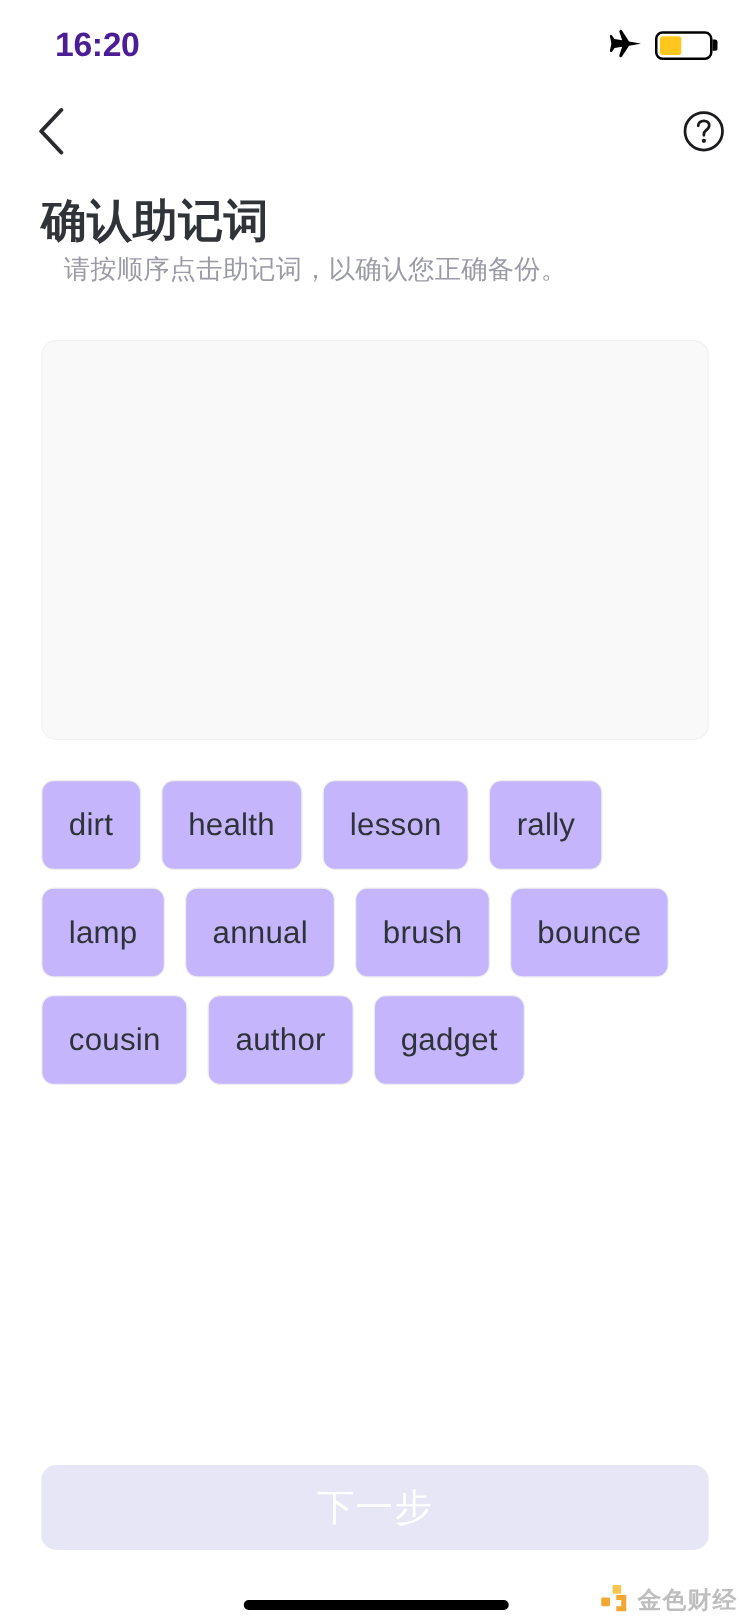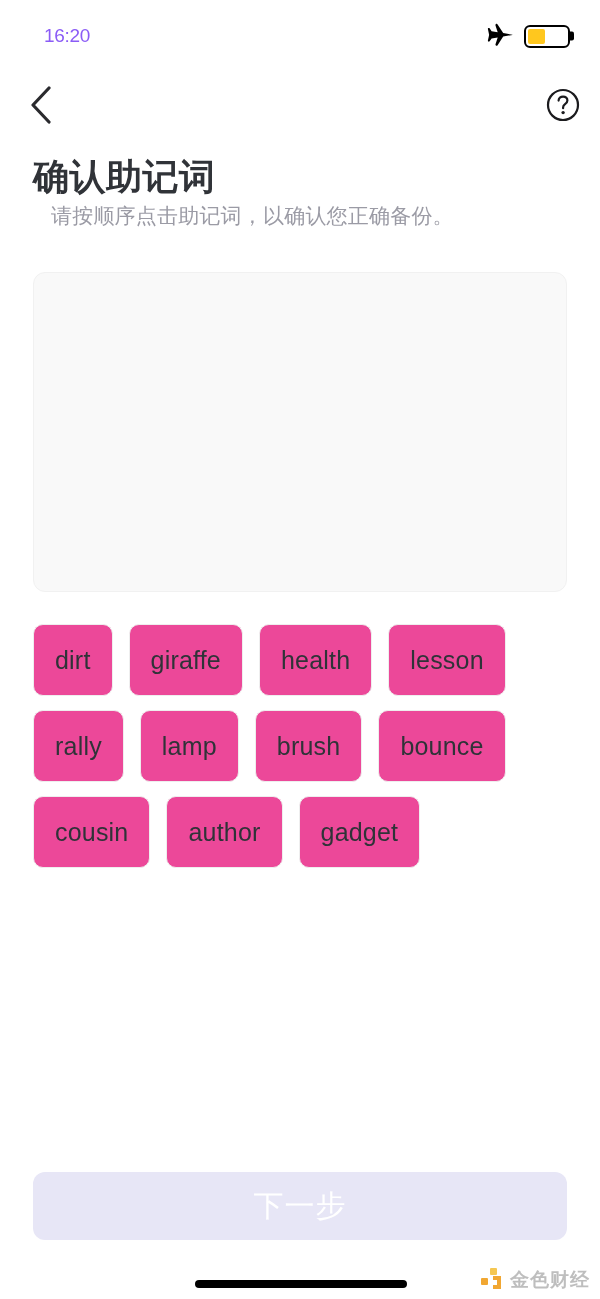--- a/index.html
+++ b/index.html
@@ -24,23 +24,23 @@
     position: absolute;
     top: 0; left: 0;
     width: 600px;
     height: 72px;
     display: flex;
     align-items: center;
     justify-content: space-between;
     padding: 0 30px 0 44px;
   }
   .status-time {
-    font-size: 19px;
-    font-weight: normal;
-    color: #8b5cf6;
+    font-size: 27px;
+    font-weight: bold;
+    color: #4c1d95;
     letter-spacing: -0.3px;
   }
   .status-right {
     display: flex;
     align-items: center;
     gap: 10px;
   }
   .airplane-icon { display: block; }
   .battery {
     position: relative;
@@ -139,21 +139,21 @@
     flex-wrap: wrap;
     gap: 14px 16px;
     align-content: flex-start;
   }
   .word-chip {
     height: 72px;
     padding: 0 21px;
     display: flex;
     align-items: center;
     justify-content: center;
-    background: #ec4899;
+    background: #c4b5fd;
     border: 1px solid #eeeeee;
     border-radius: 10px;
     font-size: 25px;
     color: #2f3338;
     letter-spacing: 0.2px;
     white-space: nowrap;
   }
 
   
   .next-button {
@@ -235,25 +235,25 @@
     <div class="page-title">确认助记词</div>
     <div class="page-subtitle">请按顺序点击助记词，以确认您正确备份。</div>
   </div>
 
   <div class="answer-card">
     <div class="answer-card-inner"></div>
   </div>
 
   <div class="word-pool">
       <div class="word-chip">dirt</div>
-      <div class="word-chip">giraffe</div>
       <div class="word-chip">health</div>
       <div class="word-chip">lesson</div>
       <div class="word-chip">rally</div>
       <div class="word-chip">lamp</div>
+      <div class="word-chip">annual</div>
       <div class="word-chip">brush</div>
       <div class="word-chip">bounce</div>
       <div class="word-chip">cousin</div>
       <div class="word-chip">author</div>
       <div class="word-chip">gadget</div>
     </div>
 
   <button class="next-button">下一步</button>
 
   <div class="home-indicator"></div>

